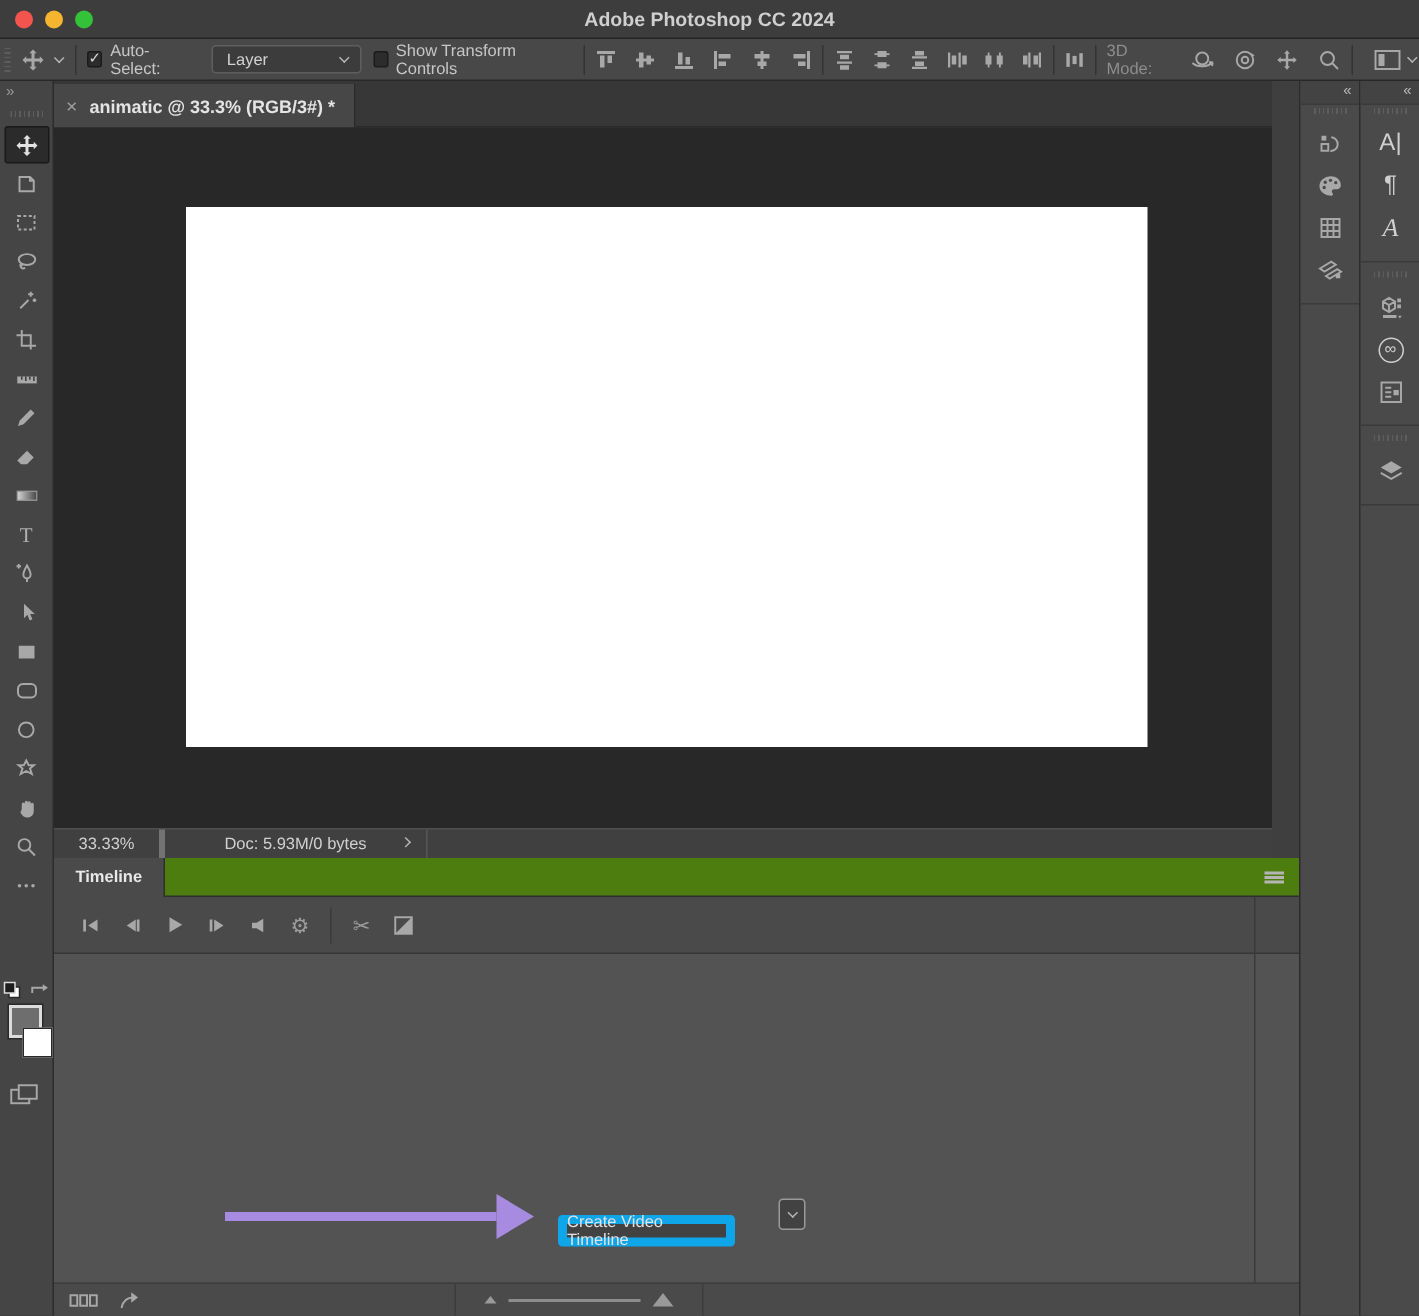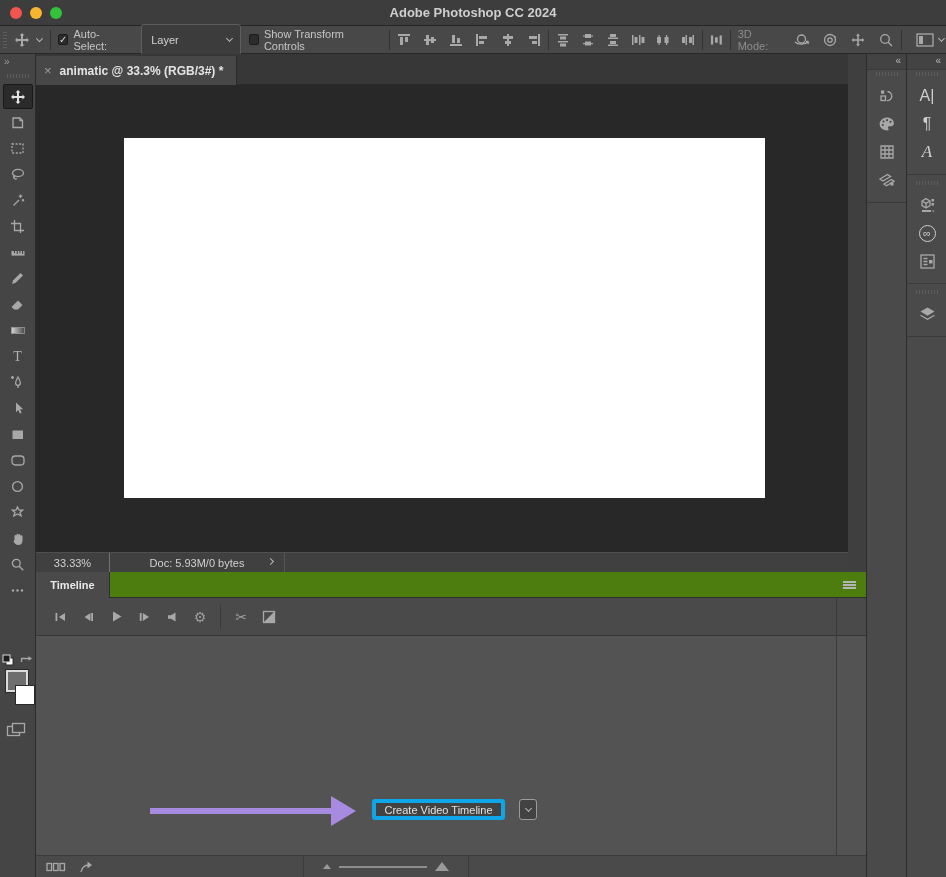--- a/index.html
+++ b/index.html
@@ -28,21 +28,21 @@
             background:repeating-linear-gradient(0deg,#5d5d5d 0 1px,transparent 1px 3px); }
   .opt-sep { width:1px; height:20px; background:#333; margin:0 7px; }
   .chev { display:inline-block; width:5px; height:5px; border-right:1.4px solid #b5b5b5;
           border-bottom:1.4px solid #b5b5b5; transform:rotate(45deg); margin:-2px 2px 0 4px; }
   .chev-r { transform:rotate(-45deg); }
   .checkbox { width:11px; height:11px; background:#2c2c2c; border:1px solid #1b1b1b;
               border-radius:2px; margin-right:5px; display:inline-flex; align-items:center;
               justify-content:center; color:#d8d8d8; font-size:10px; line-height:1; }
   .cb-row { display:flex; align-items:center; margin-right:6px; }
   #layer-select { display:flex; align-items:center; background:#3c3c3c; border:1px solid #5e5e5e;
-                  border-radius:3px; height:32px; padding:0 6px 0 9px; margin:0 8px; color:#d2d2d2;gap:44px; }
+                  border-radius:3px; height:19px; padding:0 6px 0 9px; margin:0 8px; color:#d2d2d2;gap:44px; }
   .dim { color:#8d8d8d; }
   .opt-icons { display:flex; align-items:center; gap:12px; }
   .opt-icons.tight { gap:11px; }
   #workspace-group { display:flex; align-items:center; margin-left:6px; }
 
   
   #toolcol { position:absolute; left:0; top:54px; width:36px; height:823px;
              background:#454545; border-right:1px solid #2c2c2c; }
   #toolcol-header { height:18px; color:#9a9a9a; font-size:10px; padding:2px 0 0 4px; }
   .grip-h { width:22px; height:4px; margin:2px auto 6px auto;
@@ -66,21 +66,21 @@
   #doc-tab .close { color:#9f9f9f; font-weight:normal; font-size:13px; margin-right:8px; }
 
   
   #canvas { position:absolute; left:36px; top:85px; width:812px; height:467px; background:#282828; }
   #document-surface { position:absolute; left:88px; top:53px; width:641px; height:360px; background:var(--canvas-doc,#fff); }
 
   
   #statusbar { position:absolute; left:36px; top:552px; width:812px; height:20px;
                background:#404040; border-top:1px solid #4f4f4f; display:flex;
                align-items:center; font-size:11px; color:#d0d0d0; }
-  #status-zoom { width:74px; text-align:center; border-right:1px solid #737373; height:100%;
+  #status-zoom { width:74px; text-align:center; border-right:4px solid #737373; height:100%;
                  display:flex; align-items:center; justify-content:center; }
   #status-doc { width:175px; height:100%; display:flex; align-items:center; justify-content:center;
                 border-right:1px solid #565656; position:relative; }
   #status-doc .chev { position:absolute; right:9px; top:8px; }
 
   
   #gapcol { position:absolute; left:848px; top:54px; width:18px; height:518px; background:#3f3f3f; }
 
   
   #timeline { position:absolute; left:36px; top:572px; width:830px; height:305px; background:#535353; }
@@ -109,22 +109,22 @@
               border-bottom:9px solid #9a9a9a; }
   #slider-track { width:88px; height:2px; background:#8d8d8d; }
 
   
   #annotation-arrow { position:absolute; left:114px; top:156px; width:206px; height:36px; pointer-events:none; }
   #arrow-shaft { position:absolute; left:0; top:16px; width:181px; height:6px; background:var(--arrow,#a78be0); }
   #arrow-head { position:absolute; left:181px; top:4px; width:0; height:0;
                 border-top:15px solid transparent; border-bottom:15px solid transparent;
                 border-left:25px solid var(--arrow,#a78be0); }
   
-  #cvt-button { position:absolute; left:336px; top:163px; width:133px; height:21px;
-                background:#424242; border:4px solid #0ea5e9; border-radius:3px; color:#e2e2e2;
+  #cvt-button { position:absolute; left:336px; top:174px; width:118px; height:21px;
+                background:#424242; border:6px solid #0ea5e9; border-radius:3px; color:#e2e2e2;
                 font-size:11px; display:flex; align-items:center; justify-content:center; }
   #cvt-dropdown { position:absolute; left:483px; top:163px; width:18px; height:21px;
                   background:#424242; border:1px solid #9a9a9a; border-radius:3px;
                   display:flex; align-items:center; justify-content:center; }
 
   
   .strip { position:absolute; top:54px; width:40px; height:823px; background:#4a4a4a;
            border-left:1px solid #2c2c2c; }
   #strip1 { left:866px; } #strip2 { left:906px; }
   .strip-header { height:16px; background:#434343; color:#b9b9b9; font-size:10px;

